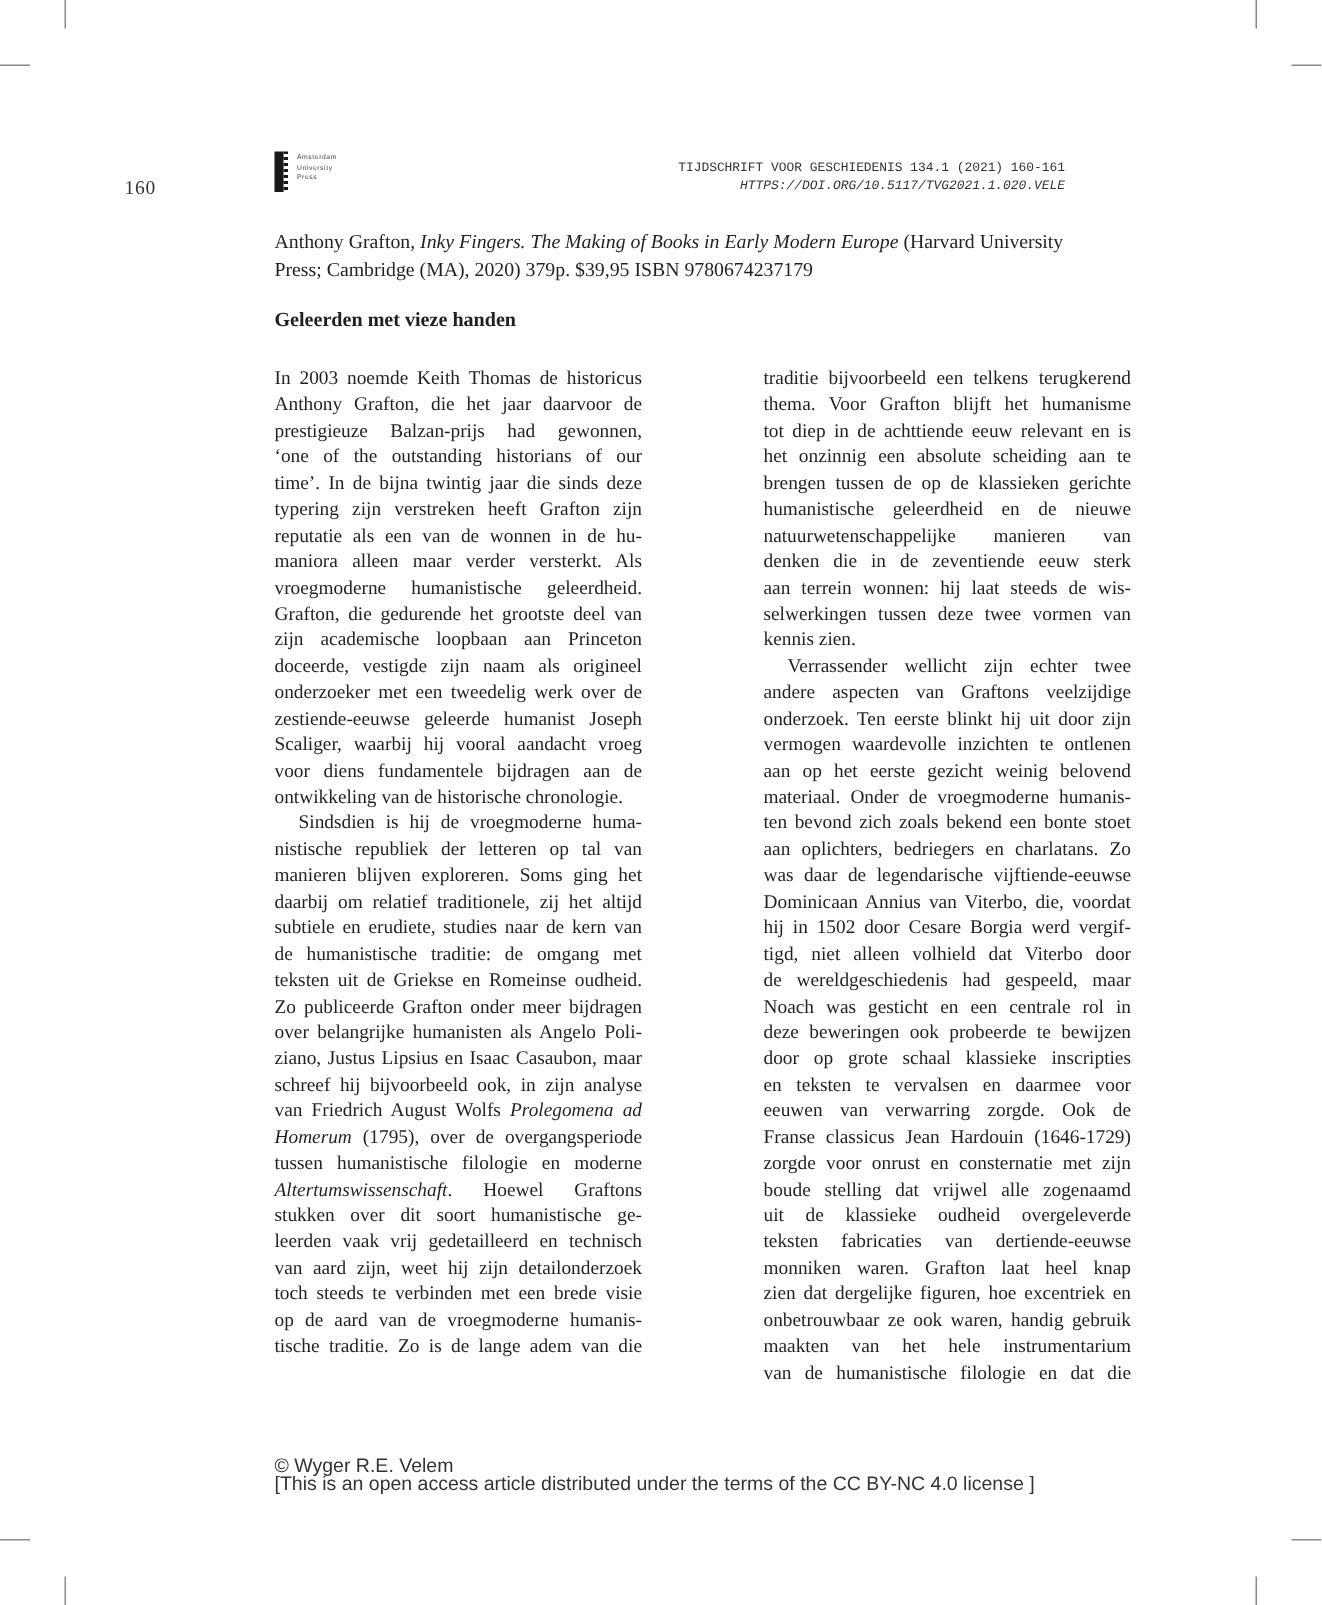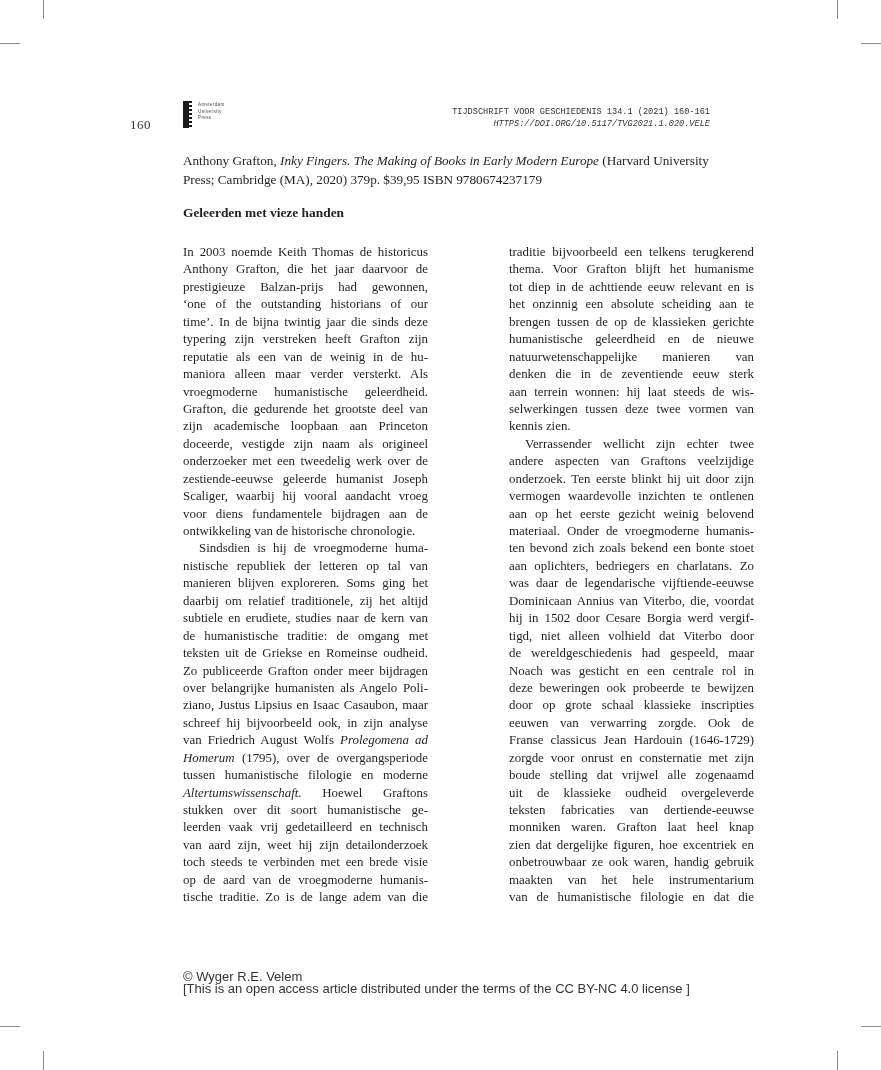--- a/index.html
+++ b/index.html
@@ -3,21 +3,21 @@
 <meta charset="utf-8">
 <style>
   html, body { margin: 0; padding: 0; background: #ffffff; }
   body { width: 881px; height: 1070px; position: relative; overflow: hidden;
          font-family: "DejaVu Serif", "Liberation Serif", serif; color: #231f20; }
   .crop { position: absolute; background: #8a8a8a; }
   .crop.v { width: 1px; height: 19px; }
   .crop.h { height: 1px; width: 20px; }
 
   .page-number { position: absolute; left: 83px; top: 117px; font-size: 13px;
-                 letter-spacing: 0.5px; font-family: "Liberation Serif", serif; color:#333;margin-left:47px; }
+                 letter-spacing: 0.5px; font-family: "Liberation Serif", serif; color:#333; }
 
   .logo { position: absolute; left: 183px; top: 101px; height: 28px; display: flex; align-items: flex-start; }
   .logo-mark { width: 6px; height: 27px; background: #1a1a1a; position: relative; }
   .logo-mark::after { content: ""; position: absolute; right: -3px; top: 0; width: 3px; height: 27px;
     background: repeating-linear-gradient(to bottom, #1a1a1a 0 2px, transparent 2px 4px); }
   .logo-text { margin-left: 9px; font-family: "Liberation Sans", sans-serif; font-size: 4.5px;
                line-height: 6.5px; color: #444; letter-spacing: 0.4px; margin-top: 1px; }
 
   .journal { position: absolute; right: 171px; top: 106px; text-align: right;
              font-family: Liberation Mono, monospace; font-size: 8.6px; line-height: 12px; color: #333; }
@@ -78,21 +78,21 @@
 
 <div class="heading">Geleerden met vieze handen</div>
 
 <div class="col left">
   <div class="line">In 2003 noemde Keith Thomas de historicus</div>
   <div class="line">Anthony Grafton, die het jaar daarvoor de</div>
   <div class="line">prestigieuze Balzan-prijs had gewonnen,</div>
   <div class="line">‘one of the outstanding historians of our</div>
   <div class="line">time’. In de bijna twintig jaar die sinds deze</div>
   <div class="line">typering zijn verstreken heeft Grafton zijn</div>
-  <div class="line">reputatie als een van de weinig in de hu-</div>
+  <div class="line">reputatie als een van de wonnen in de hu-</div>
   <div class="line">maniora alleen maar verder versterkt. Als</div>
   <div class="line">vroegmoderne humanistische geleerdheid.</div>
   <div class="line">Grafton, die gedurende het grootste deel van</div>
   <div class="line">zijn academische loopbaan aan Princeton</div>
   <div class="line">doceerde, vestigde zijn naam als origineel</div>
   <div class="line">onderzoeker met een tweedelig werk over de</div>
   <div class="line">zestiende-eeuwse geleerde humanist Joseph</div>
   <div class="line">Scaliger, waarbij hij vooral aandacht vroeg</div>
   <div class="line">voor diens fundamentele bijdragen aan de</div>
   <div class="line last">ontwikkeling van de historische chronologie.</div>
@@ -140,20 +140,21 @@
   <div class="line">ten bevond zich zoals bekend een bonte stoet</div>
   <div class="line">aan oplichters, bedriegers en charlatans. Zo</div>
   <div class="line">was daar de legendarische vijftiende-eeuwse</div>
   <div class="line">Dominicaan Annius van Viterbo, die, voordat</div>
   <div class="line">hij in 1502 door Cesare Borgia werd vergif-</div>
   <div class="line">tigd, niet alleen volhield dat Viterbo door</div>
   <div class="line">de wereldgeschiedenis had gespeeld, maar</div>
   <div class="line">Noach was gesticht en een centrale rol in</div>
   <div class="line">deze beweringen ook probeerde te bewijzen</div>
   <div class="line">door op grote schaal klassieke inscripties</div>
+  <div class="line">en teksten te vervalsen en daarmee voor</div>
   <div class="line">eeuwen van verwarring zorgde. Ook de</div>
   <div class="line">Franse classicus Jean Hardouin (1646-1729)</div>
   <div class="line">zorgde voor onrust en consternatie met zijn</div>
   <div class="line">boude stelling dat vrijwel alle zogenaamd</div>
   <div class="line">uit de klassieke oudheid overgeleverde</div>
   <div class="line">teksten fabricaties van dertiende-eeuwse</div>
   <div class="line">monniken waren. Grafton laat heel knap</div>
   <div class="line">zien dat dergelijke figuren, hoe excentriek en</div>
   <div class="line">onbetrouwbaar ze ook waren, handig gebruik</div>
   <div class="line">maakten van het hele instrumentarium</div>

